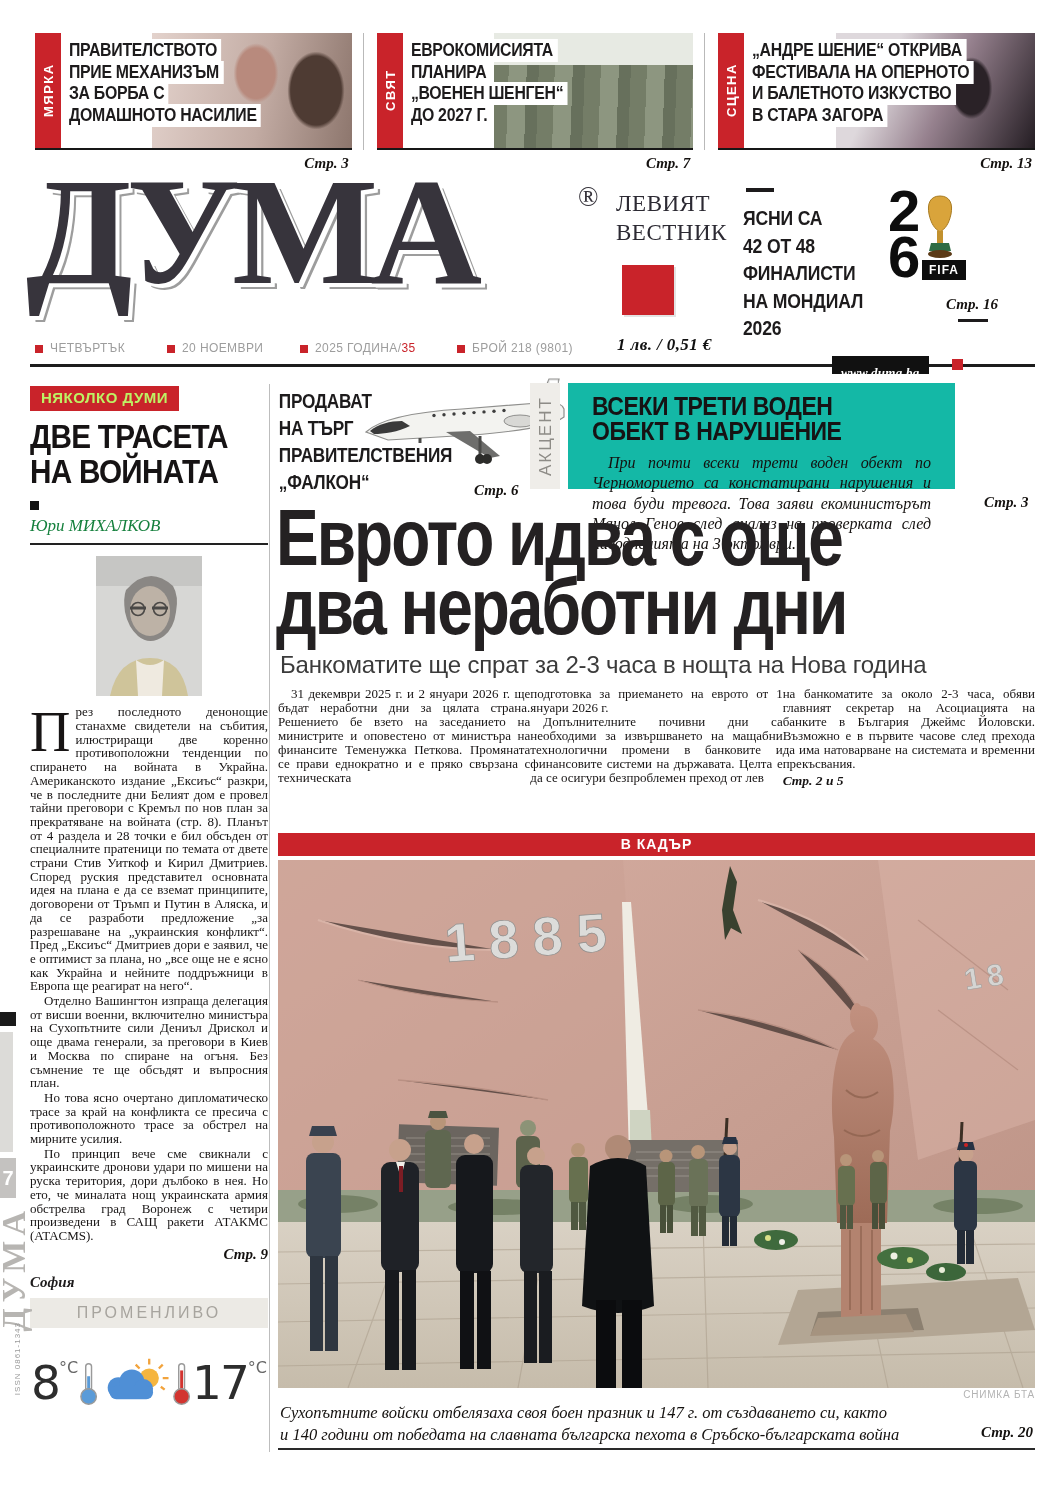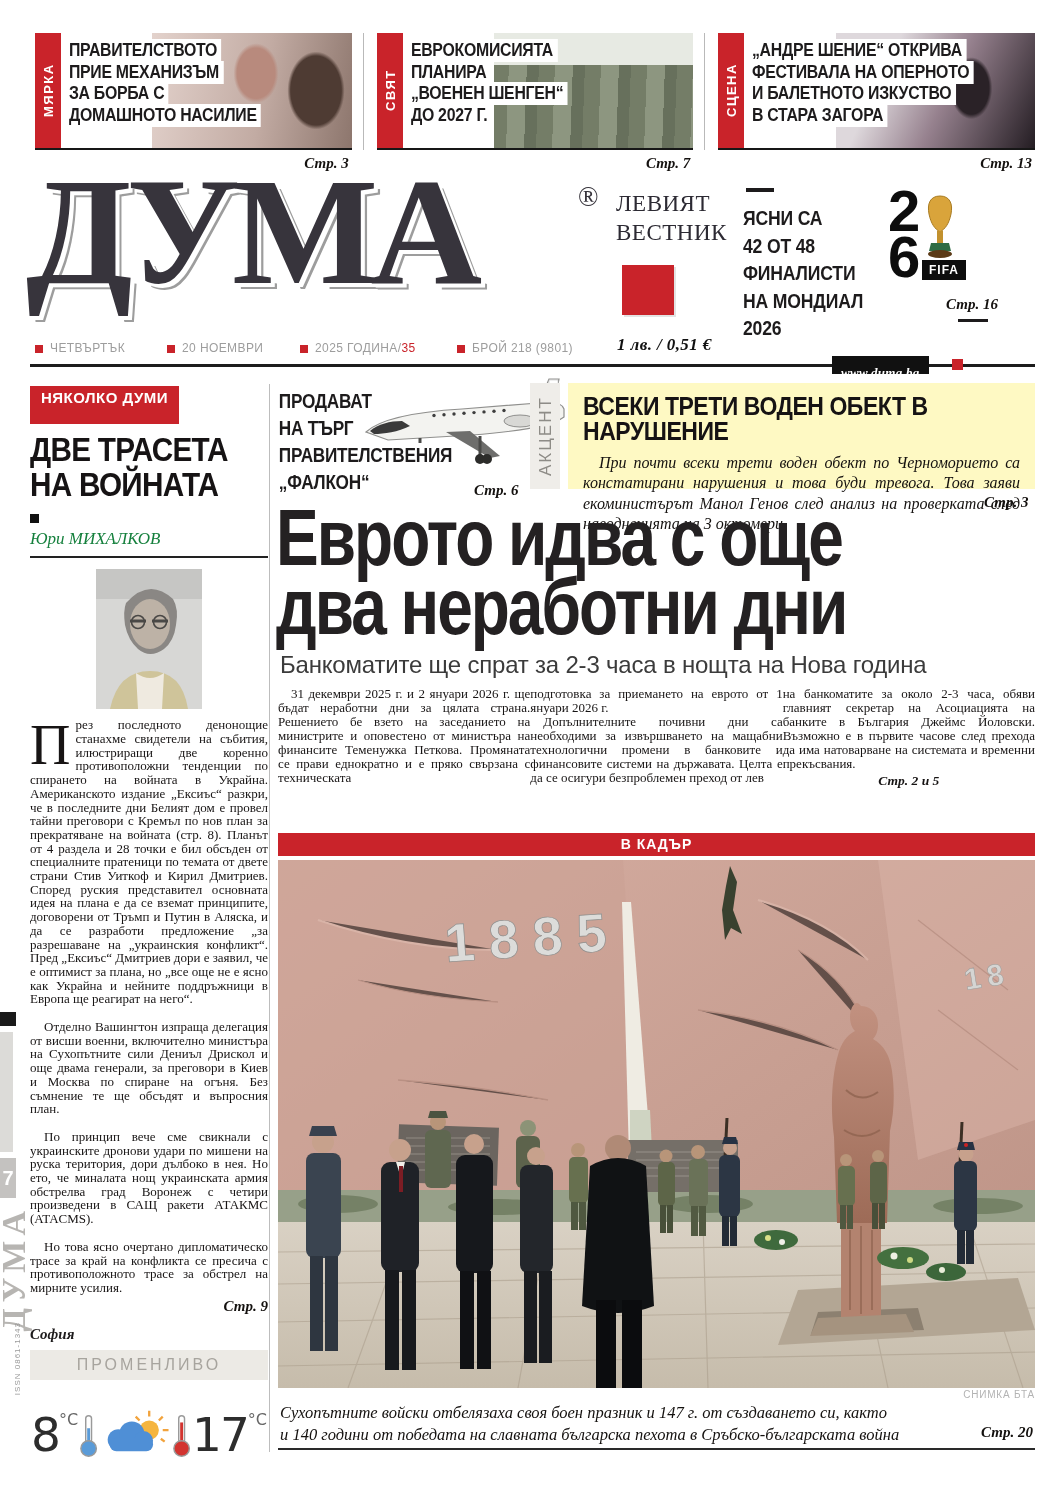--- a/index.html
+++ b/index.html
@@ -52,28 +52,28 @@
   .dl i{color:#c9232a;font-style:normal}
   .price{position:absolute;left:587px;top:-4px;font:italic 700 17px/1 "Liberation Serif",serif;color:#111}
   .mainrule{position:absolute;left:30px;top:364px;width:1005px;height:3px;background:#1c1c1c}
   .webbadge{position:absolute;left:832px;top:356px;height:18px;background:#111;color:#fff;
             font:italic 700 13px/18px "Liberation Serif",serif;padding:8px 9px;letter-spacing:.3px}
   .webred{position:absolute;left:952px;top:359px;width:11px;height:11px;background:#c9232a}
 
   
   .vdiv{position:absolute;left:269px;top:384px;width:1px;height:1068px;background:#bdbdbd}
   .leftcol{position:absolute;left:30px;top:386px;width:238px}
-  .kicker{display:inline-block;background:#c9232a;color:#ffffff;font:700 15px/1 "Liberation Sans",sans-serif;padding:4px 11px 19px;letter-spacing:.5px}
+  .kicker{display:inline-block;background:#c9232a;color:#bef264;font:700 15px/1 "Liberation Sans",sans-serif;padding:4px 11px 6px;letter-spacing:.5px}
   .opin-title{margin-top:9px;font:700 33px/1.05 "Liberation Sans",sans-serif;letter-spacing:-.8px;transform:scaleX(.9);transform-origin:left top;color:#161314}
   .bullet{width:9px;height:9px;background:#111;margin:12px 0 7px}
   .byline{font:italic 400 17px/1 "Liberation Serif",serif;color:#15803d}
   .opin-rule{height:2px;background:#222;margin-top:9px}
   .portrait{width:106px;height:140px;margin:11px auto 9px;background:linear-gradient(#e4e4e4,#cfcfcf);position:relative;overflow:hidden}
   .obody{font:400 13px/13.7px "Liberation Serif",serif;text-align:justify;color:#171414}
-  .obody p+p{text-indent:14px;margin-top:14px}
+  .obody p+p{text-indent:14px;margin-top:1px}
   .dropcap{float:left;font:400 56px/0.8 "Liberation Serif",serif;padding:5px 5px 0 0;color:#171414}
   .p9{text-align:right;margin-top:3px}
   .city{font:italic 700 15px/1 "Liberation Serif",serif;margin-top:12px}
   .cond-box{margin-top:8px;background:#eceae5;text-align:center;padding:7px 0;color:#a7a49e;font:400 16px/1 "Liberation Sans",sans-serif;letter-spacing:3px}
   .weather{display:flex;align-items:flex-end;justify-content:space-between;margin-top:16px;padding:0 1px;height:62px}
   .temp{font:400 47px/1 "DejaVu Sans",sans-serif;color:#2d2d2d;letter-spacing:-2px}
   .deg{font-size:16px;vertical-align:26px;color:#666;letter-spacing:0}
 
   
   .edge-black{position:absolute;left:0;top:1012px;width:16px;height:14px;background:#1a1a1a}
@@ -86,31 +86,31 @@
   
   .main{position:absolute;left:278px;top:376px;width:757px;height:1080px}
   .fal-head{position:absolute;left:0;top:12px;z-index:2;transform:scaleX(.86);transform-origin:left top;
             font:700 20px/1.35 "Liberation Sans",sans-serif;letter-spacing:-.3px}
   .fal-head span{background:#fff;padding:1px 5px 1px 1px;box-decoration-break:clone;-webkit-box-decoration-break:clone}
   .plane{position:absolute;left:72px;top:-2px;width:260px;height:104px}
   .fal-page{position:absolute;left:196px;top:106px}
   .akc-label{position:absolute;left:252px;top:7px;width:30px;height:106px;background:#efede9;color:#8e8c87;
              display:flex;align-items:center;justify-content:center;writing-mode:vertical-rl;transform:rotate(180deg);
              font:400 17px/1 "Liberation Sans",sans-serif;letter-spacing:2px}
-  .akc-box{position:absolute;left:290px;top:7px;width:467px;height:106px;background:#fef9c3;padding:11px 15px 0}
+  .akc-box{position:absolute;left:290px;top:7px;width:387px;height:106px;background:#14b8a6;padding:11px 24px 0}
   .akc-head{font:700 25px/1 "Liberation Sans",sans-serif;transform:scaleX(.92);transform-origin:left top;letter-spacing:-.5px;color:#161314}
   .akc-text{margin-top:9px;font:italic 400 16px/1.27 "Liberation Serif",serif;text-align:justify;color:#14110f}
   .akc-page{position:absolute;left:706px;top:118px}
 
   .lead-title{position:absolute;left:-2px;top:128px;width:960px;font:700 80px/0.86 "Liberation Sans",sans-serif;
               letter-spacing:-2.5px;transform:scaleX(.8);transform-origin:left top;color:#242122}
   .lead-sub{position:absolute;left:2px;top:277px;font:400 24px/1 "Liberation Sans",sans-serif;color:#3b3b3b;letter-spacing:-.2px}
   .lead-cols{position:absolute;left:0;top:311px;width:757px;display:flex;}
   .lcol{flex:1 1 0;font:400 13px/14px "Liberation Serif",serif;text-align:justify;color:#171414}
-  .lead-page{text-align:center;font:italic 700 13.5px "Liberation Serif",serif;margin-top:2px}
+  .lead-page{text-align:left;font:italic 700 13.5px "Liberation Serif",serif;margin-top:2px}
 
   .vkadar{position:absolute;left:0;top:457px;width:757px;height:23px;background:#c9232a;color:#fff;
           font:700 14px/23px "Liberation Sans",sans-serif;text-align:center;letter-spacing:1px}
   .photo{position:absolute;left:0;top:484px;width:757px;height:528px;background:#c69d90}
   .credit{position:absolute;right:0;top:1014px;font:400 10px/1 "Liberation Sans",sans-serif;color:#b3b3b3;letter-spacing:.8px}
   .caption{position:absolute;left:2px;top:1026px;font:italic 400 16.5px/1.35 "Liberation Serif",serif;color:#14110f}
   .cap-page{position:absolute;right:2px;top:1048px}
   .bot-rule{position:absolute;left:0;top:1072px;width:757px;height:2px;background:#2a2a2a}
 </style>
 </head>
@@ -214,22 +214,22 @@
         <path d="M34,52 h16 m6,0 h16" stroke="#4a4846" stroke-width="3" fill="none"></path>
         <circle cx="42" cy="53" r="6.5" fill="none" stroke="#4a4846" stroke-width="1.6"></circle>
         <circle cx="64" cy="53" r="6.5" fill="none" stroke="#4a4846" stroke-width="1.6"></circle>
         <path d="M14,140 q8,-38 40,-38 q32,0 38,38 z" fill="#cfc49a"></path>
         <path d="M40,104 q14,10 28,0 l-2,36 h-24 z" fill="#efeae0"></path>
       </svg>
     </div>
     <div class="obody">
       <p><span class="dropcap">П</span><span>рез последното денонощие станахме свидетели на събития, илюстриращи две коренно противоположни тенденции по спирането на войната в Украйна. Американското издание „Ексиъс“ разкри, че в последните дни Белият дом е провел тайни преговори с Кремъл по нов план за прекратяване на войната (стр. 8). Планът от 4 раздела и 28 точки е бил обсъден от специалните пратеници по темата от двете страни Стив Уиткоф и Кирил Дмитриев. Според руския представител основната идея на плана е да се вземат принципите, договорени от Тръмп и Путин в Аляска, и да се разработи предложение „за разрешаване на „украинския конфликт“. Пред „Ексиъс“ Дмитриев дори е заявил, че е оптимист за плана, но „все още не е ясно как Украйна и нейните поддръжници в Европа ще реагират на него“.</span></p>
       <p>Отделно Вашингтон изпраща делегация от висши военни, включително министъра на Сухопътните сили Дениъл Дрискол и още двама генерали, за преговори в Киев и Москва по спиране на огъня. Без съмнение те ще обсъдят и въпросния план.</p>
+      <p>Но това ясно очертано дипломатическо трасе за край на конфликта се пресича с противоположното трасе за обстрел на мирните усилия.</p>
       <p>По принцип вече сме свикнали с украинските дронови удари по мишени на руска територия, дори дълбоко в нея. Но ето, че миналата нощ украинската армия обстрелва град Воронеж с четири произведени в САЩ ракети АТАКМС (ATACMS).</p>
-      <p>Но това ясно очертано дипломатическо трасе за край на конфликта се пресича с противоположното трасе за обстрел на мирните усилия.</p>
     </div>
     <div class="p9 pgref">Стр. 9</div>
     <div class="city">София</div>
     <div class="cond-box">ПРОМЕНЛИВО</div>
     <div class="weather">
       <div class="temp"><span>8</span><span class="deg">°C</span></div>
       <svg width="22" height="46" viewBox="0 0 22 46">
         <rect x="8" y="3" width="6" height="28" rx="3" fill="#fff" stroke="#9a9a9a" stroke-width="1.5"></rect>
         <rect x="9.5" y="16" width="3" height="16" fill="#5a9bd8"></rect>
         <circle cx="11" cy="37" r="8" fill="#5a9bd8" stroke="#9a9a9a" stroke-width="1.5"></circle>

